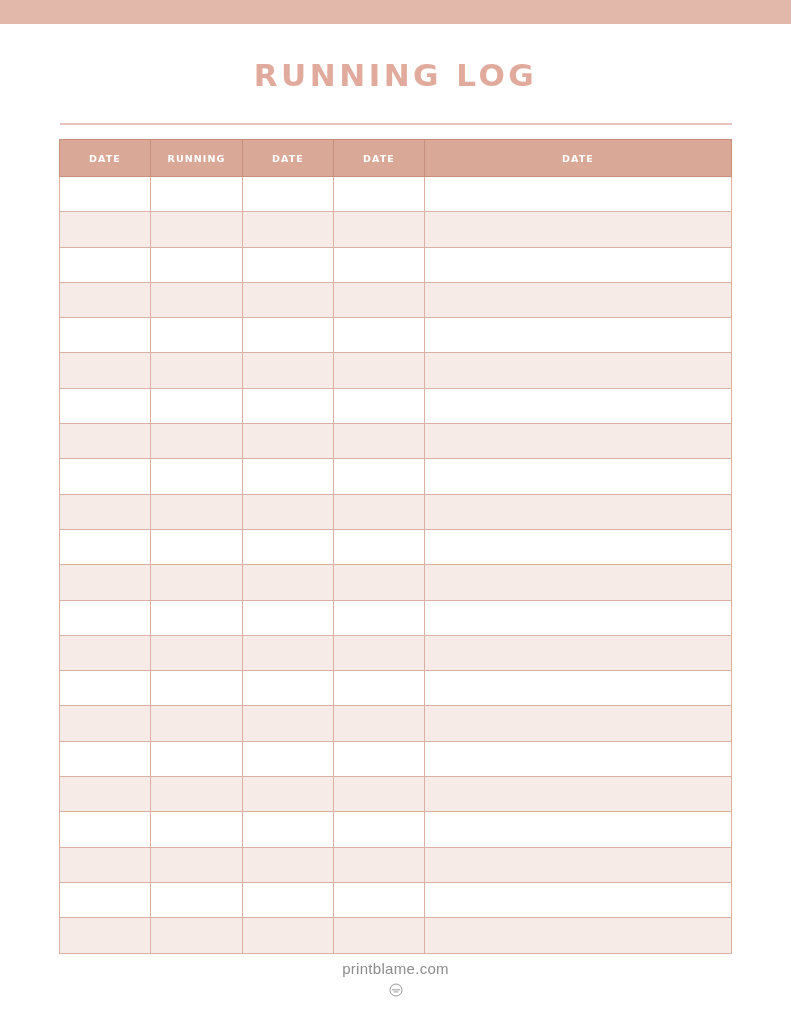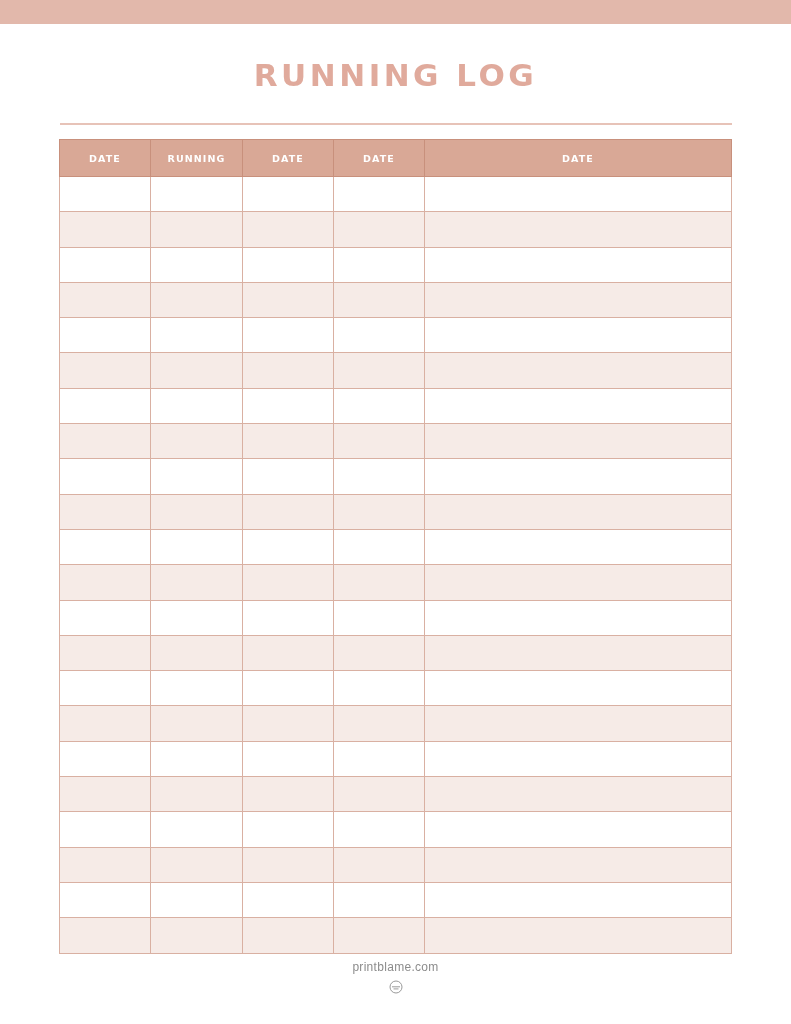--- a/index.html
+++ b/index.html
@@ -85,21 +85,21 @@
   col.c-notes { width: 307px; }
 
   .footer {
     position: absolute;
     left: 0;
     width: 791px;
     top: 960px;
     text-align: center;
   }
   .footer-text {
-    font-size: 12px;
+    font-size: 15px;
     color: #8c8c8c;
     letter-spacing: 0.3px;
     font-family: "Liberation Sans", sans-serif;
   }
   .footer-mark {
     margin-top: 6px;
     display: flex;
     justify-content: center;
     align-items: center;
   }

